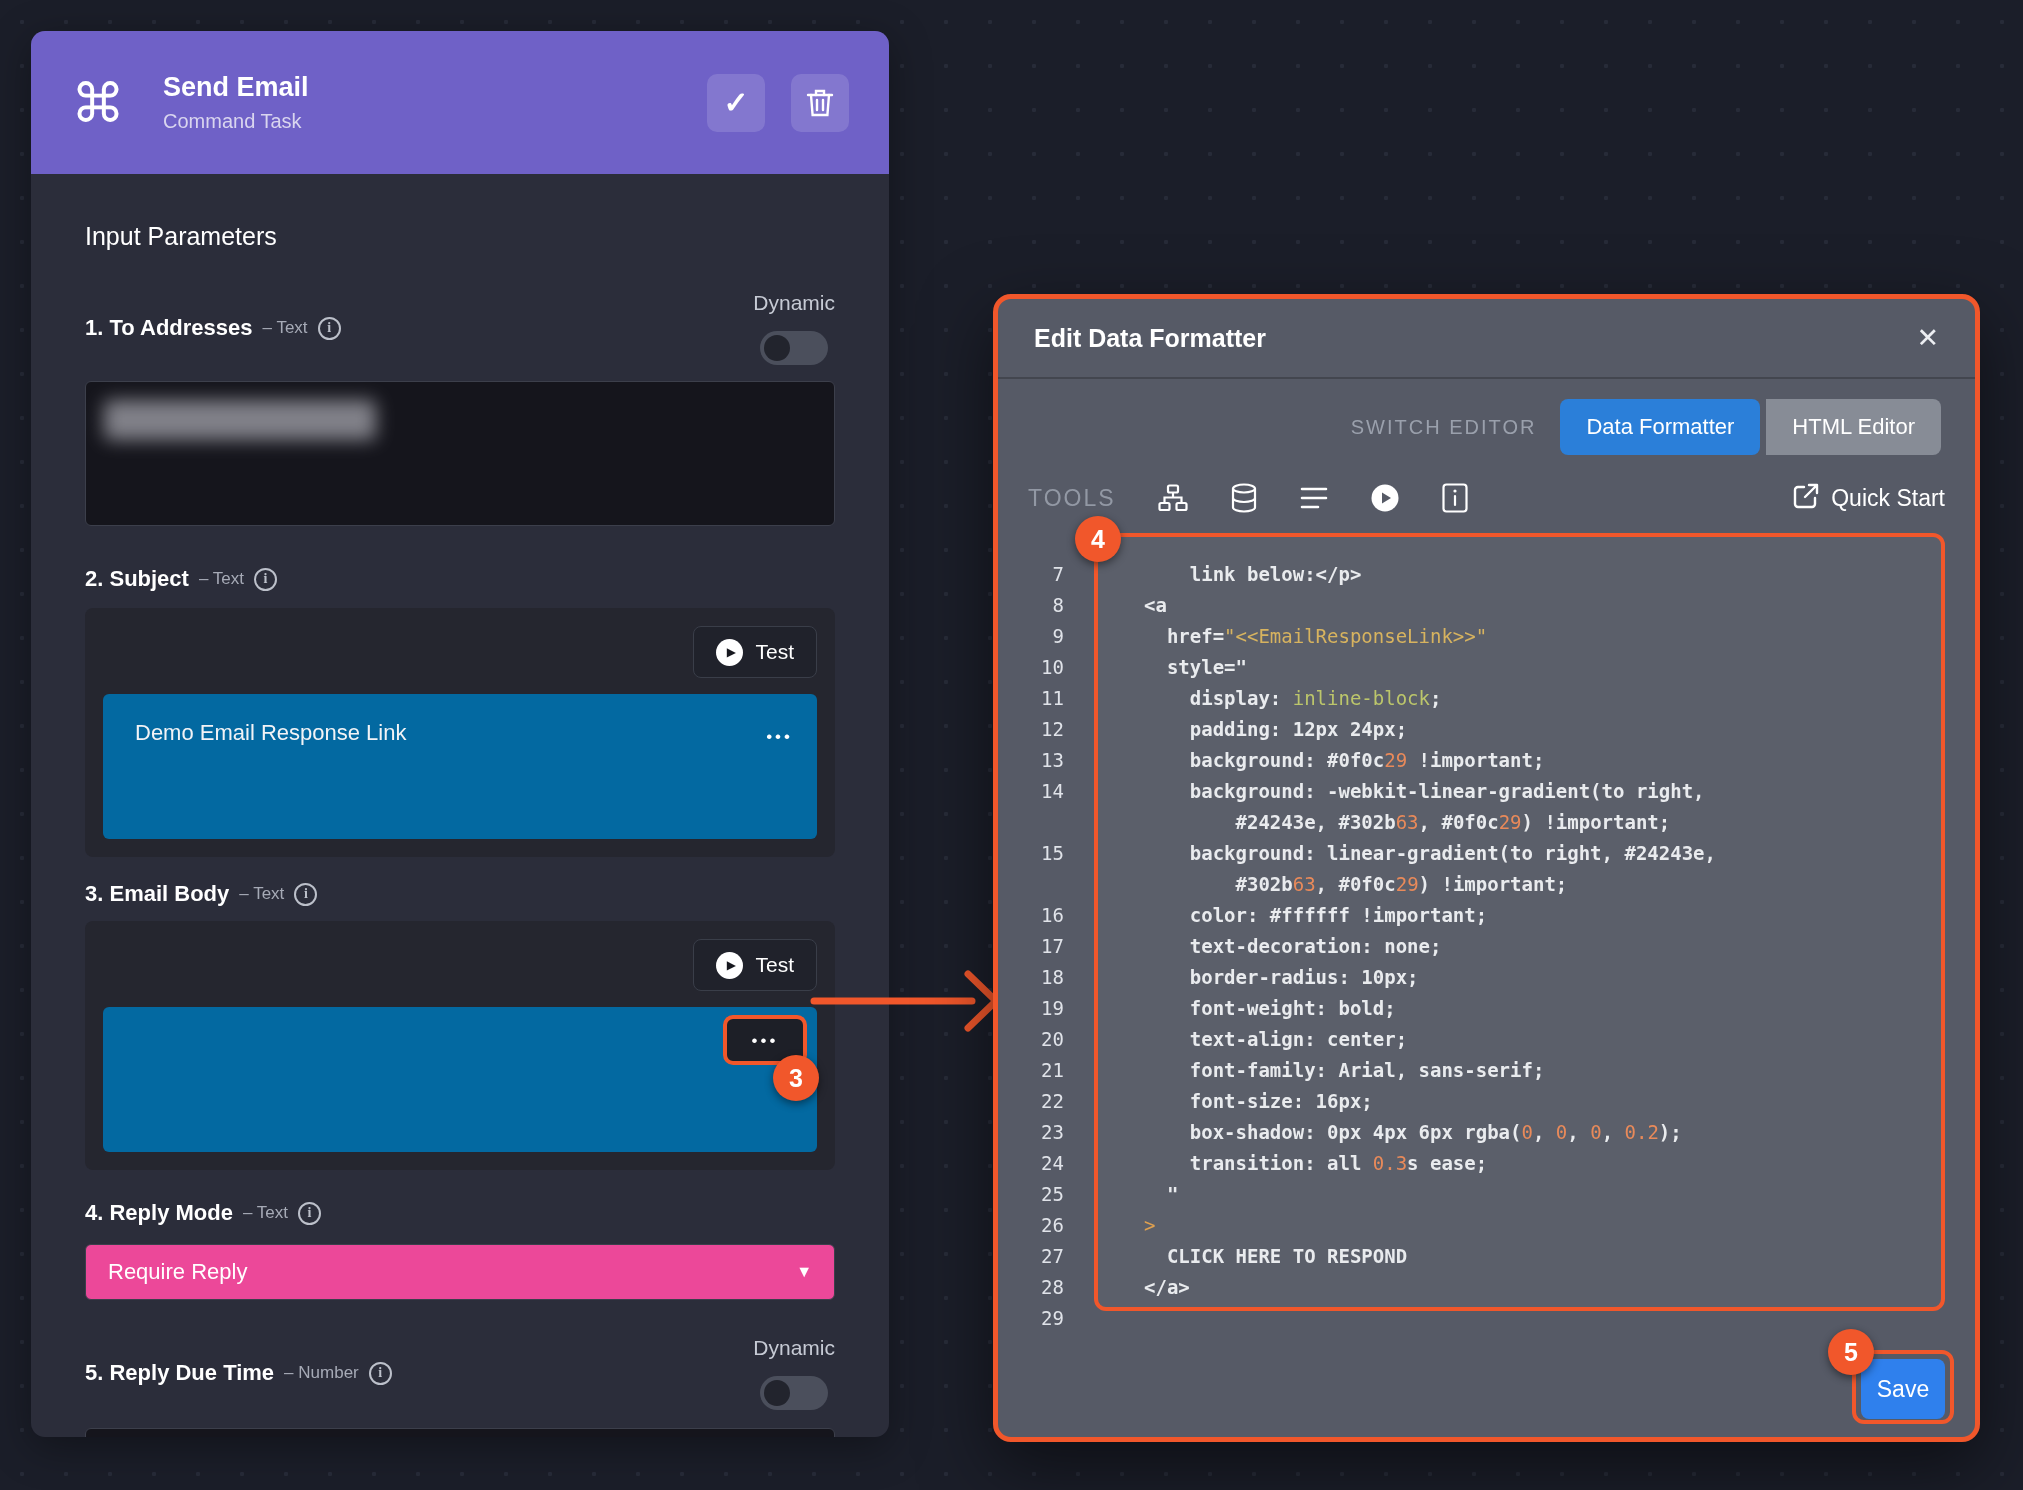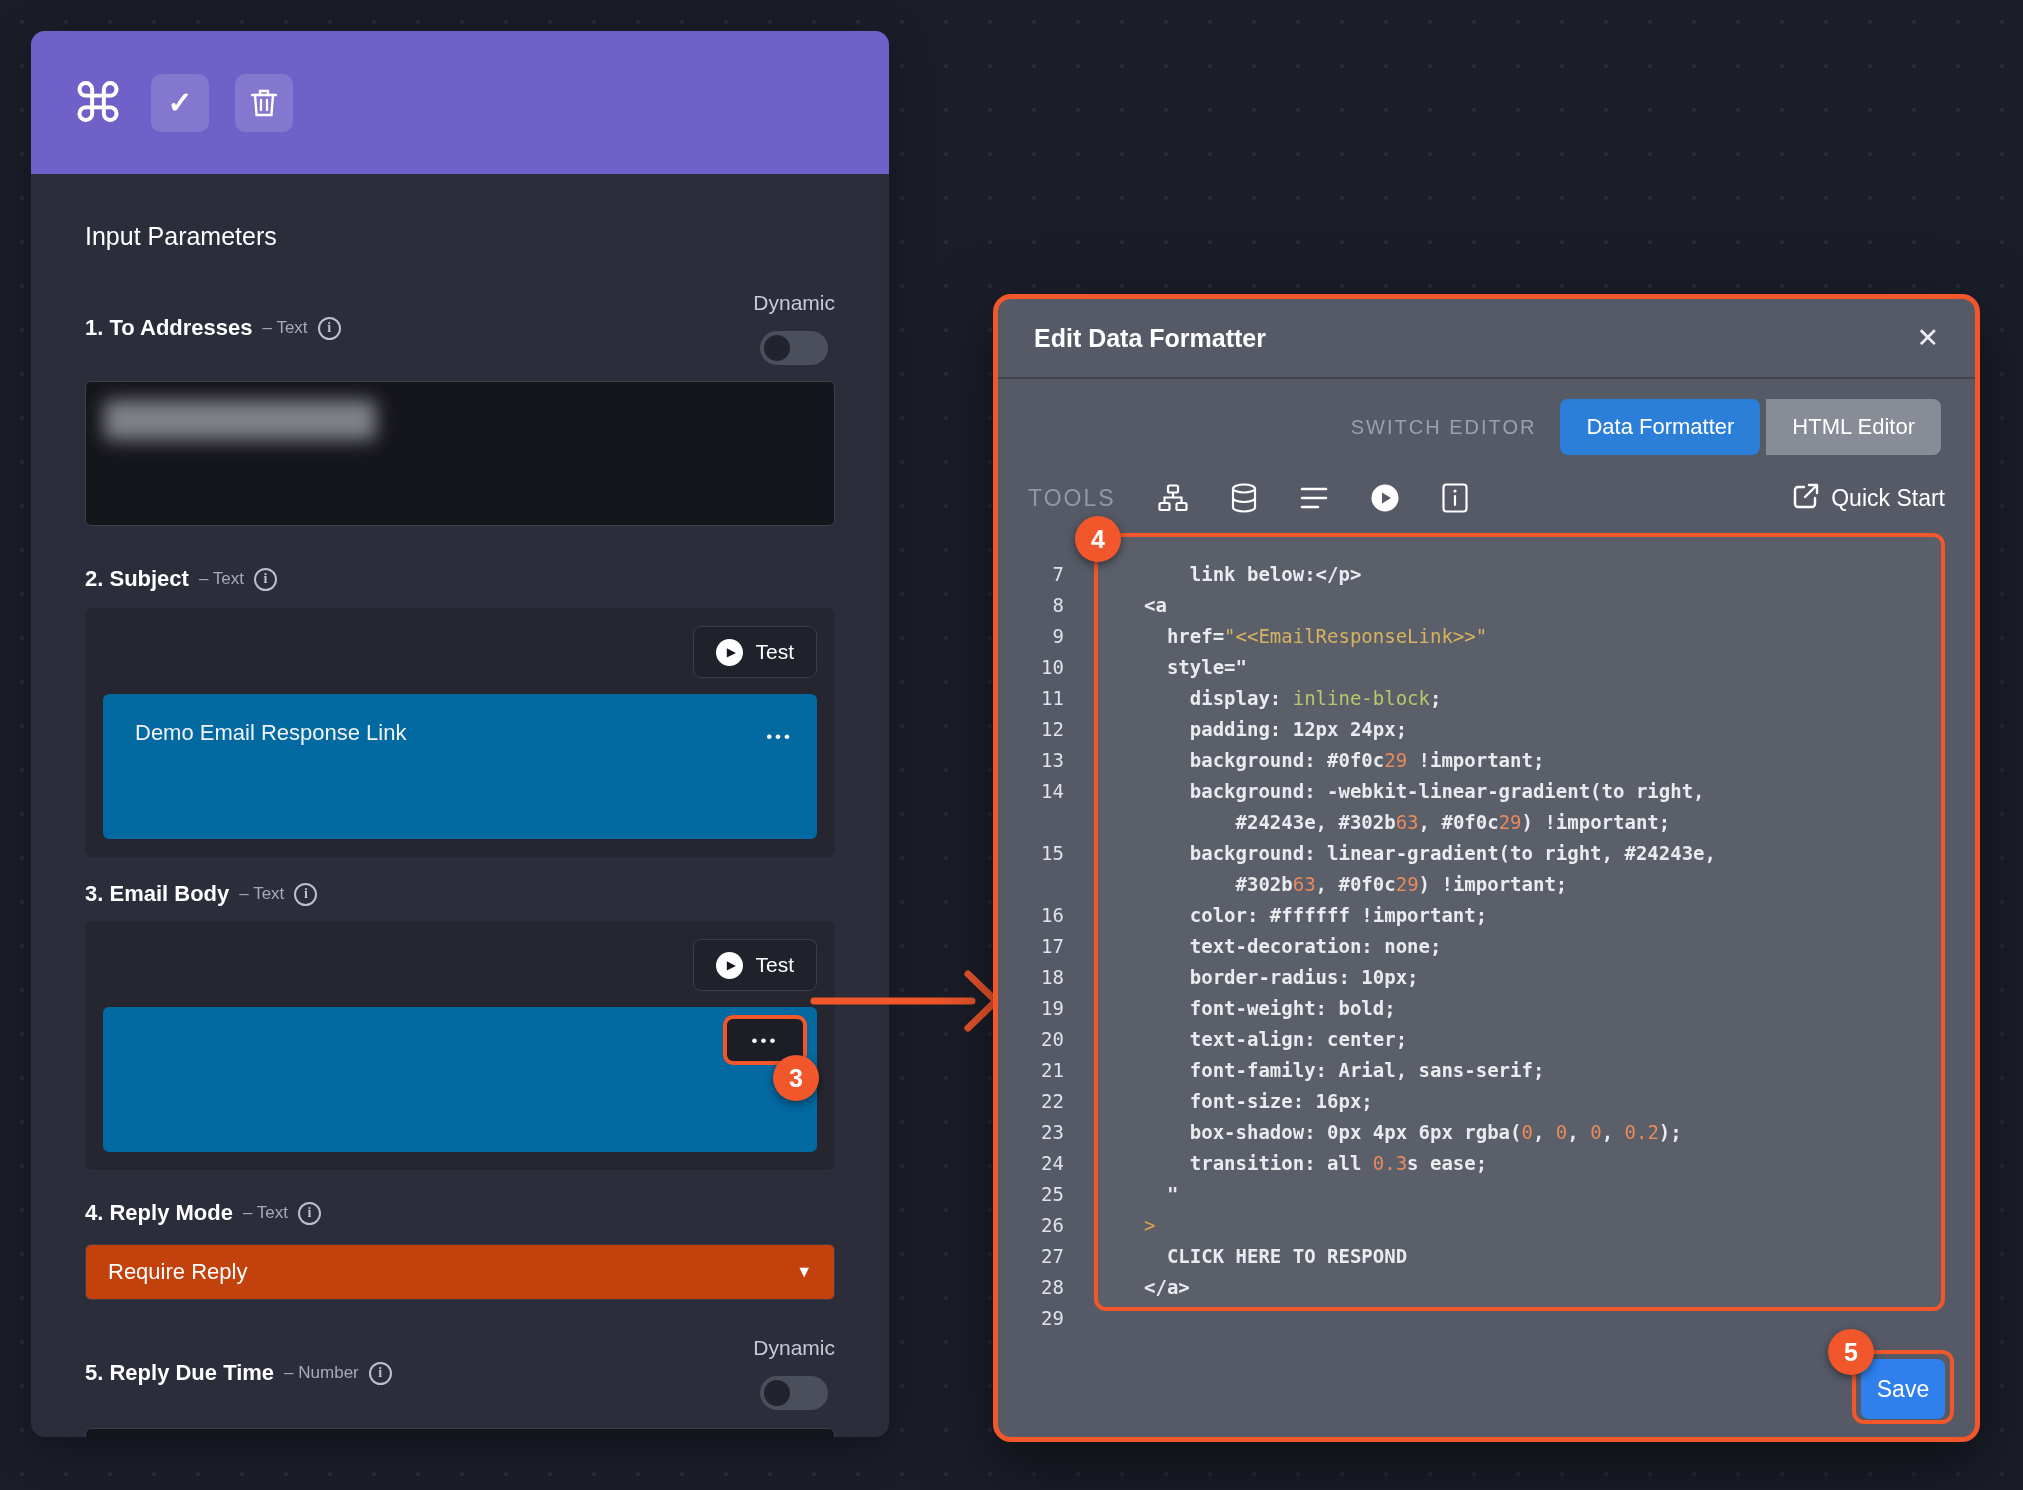--- a/index.html
+++ b/index.html
@@ -96,21 +96,21 @@
 
   .circle-badge {
     width:46px; height:46px; border-radius:50%; background:#f1572b;
     color:#fff; font-size:25px; font-weight:bold;
     display:flex; align-items:center; justify-content:center;
     box-shadow:0 3px 8px rgba(0,0,0,.45);
   }
   .c3 { position:absolute; right:-16px; bottom:-40px; }
 
   .select-box {
-    margin-top:18px; height:56px; background:#c2410c; border:1px solid #3c3f4b; border-radius:6px;
+    margin-top:18px; height:56px; background:#ec4899; border:1px solid #3c3f4b; border-radius:6px;
     display:flex; align-items:center; justify-content:space-between; padding:0 22px; cursor:pointer;
   }
   .select-value { font-size:22px; }
   .caret { font-size:16px; color:#fff; }
 
   .num-input {
     margin-top:18px; height:110px; background:#15151c; border:1px solid #3c3f4b; border-radius:6px;
     padding:16px 20px; font-size:22px;
   } .mt40 { margin-top:40px; }
   .mt24 { margin-top:24px; } .mt30 { margin-top:30px; } .mt36 { margin-top:36px; }
@@ -184,20 +184,24 @@
   }
   .c5 { position:absolute; left:-33px; top:-30px; }
 </style>
 </head>
 <body>
 
 <div class="task-card">
 
   <div class="task-header">
     <span class="cmd-icon">⌘</span>
+    <div class="task-titles">
+      <div class="task-title">Send Email</div>
+      <div class="task-subtitle">Command Task</div>
+    </div>
     <div class="hdr-btn">
       <span class="check-glyph">✓</span>
     </div>
     <div class="hdr-btn">
       <span>
         <svg width="28" height="30" viewBox="0 0 28 30" fill="none" stroke="#fff" stroke-width="2.4" stroke-linecap="round">
           <path d="M2 7h24"></path>
             <path d="M10 7V3h8v4"></path>
             <path d="M5 7l1.6 20h14.8L23 7"></path>
             <path d="M11 12v10M17 12v10"></path>

